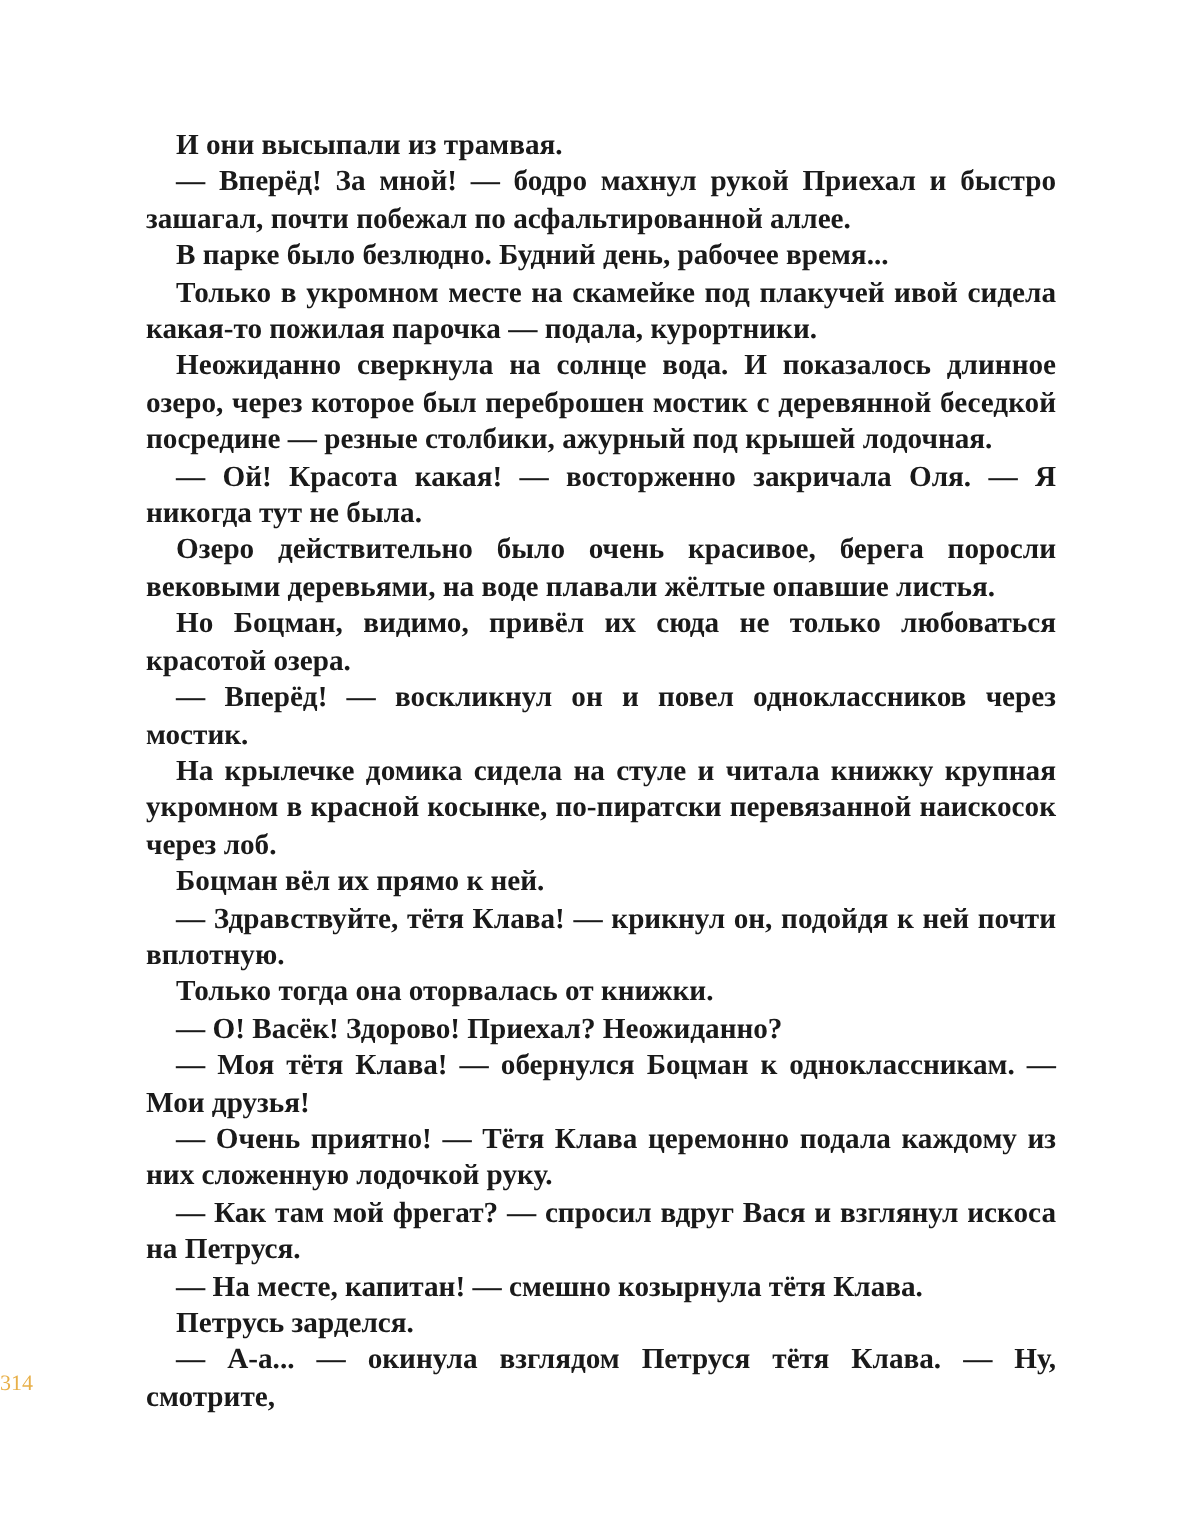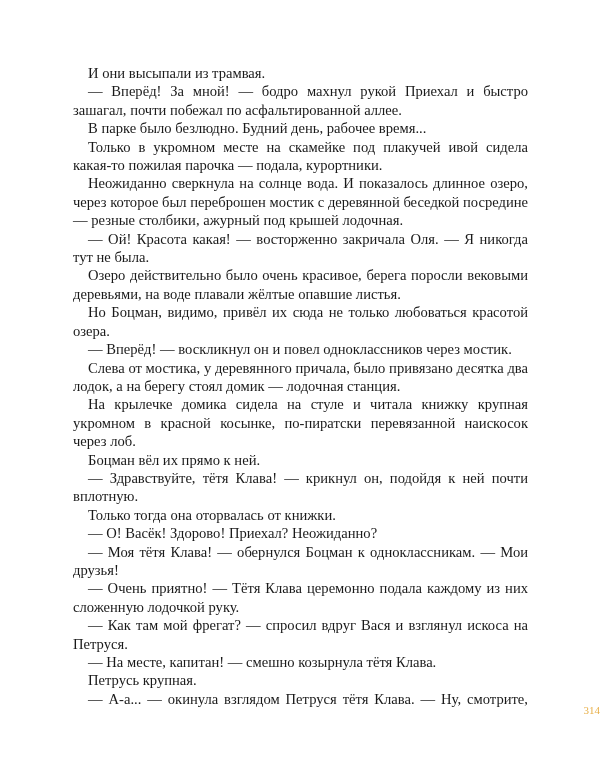--- a/index.html
+++ b/index.html
@@ -12,54 +12,53 @@
     font-family: "Liberation Serif", "DejaVu Serif", serif;
     font-size: 14.6px;
     line-height: 18.4px;
     color: #1a1a1a;
     text-align: justify;
   }
   .page p {
     margin: 0;
     text-indent: 15px;
     text-align: justify;
+    font-weight: bold;
   }
   .page p.last-line-justify { text-align-last: justify; }
   .page-number {
     position: absolute;
     top: 686px;
     left: 0;
     width: 600px;
-    text-align: right;
+    text-align: left;
     font-family: "Liberation Serif", "DejaVu Serif", serif;
     font-size: 11px;
     color: #e8b04a;
-    margin-top: 18px;
   }
 </style>
 </head>
 <body>
 
 <div class="page">
   <p>И они высыпали из трамвая.</p>
   <p>— Вперёд! За мной! — бодро махнул рукой Приехал и быстро зашагал, почти побежал по асфальтированной аллее.</p>
   <p>В парке было безлюдно. Будний день, рабочее время...</p>
   <p>Только в укромном месте на скамейке под плакучей ивой сидела какая-то пожилая парочка — подала, курортники.</p>
   <p>Неожиданно сверкнула на солнце вода. И показалось длинное озеро, через которое был переброшен мостик с деревянной беседкой посредине — резные столбики, ажурный под крышей лодочная.</p>
   <p>— Ой! Красота какая! — восторженно закричала Оля. — Я никогда тут не была.</p>
   <p>Озеро действительно было очень красивое, берега поросли вековыми деревьями, на воде плавали жёлтые опавшие листья.</p>
   <p>Но Боцман, видимо, привёл их сюда не только любоваться красотой озера.</p>
   <p>— Вперёд! — воскликнул он и повел одноклассников через мостик.</p>
-  <p>Слева от мостика, у деревянного причала, было привязано десятка два лодок, а на берегу стоял домик — лодочная станция.</p>
   <p>На крылечке домика сидела на стуле и читала книжку крупная укромном в красной косынке, по-пиратски перевязанной наискосок через лоб.</p>
   <p>Боцман вёл их прямо к ней.</p>
   <p>— Здравствуйте, тётя Клава! — крикнул он, подойдя к ней почти вплотную.</p>
   <p>Только тогда она оторвалась от книжки.</p>
   <p>— О! Васёк! Здорово! Приехал? Неожиданно?</p>
   <p>— Моя тётя Клава! — обернулся Боцман к одноклассникам. — Мои друзья!</p>
   <p>— Очень приятно! — Тётя Клава церемонно подала каждому из них сложенную лодочкой руку.</p>
   <p>— Как там мой фрегат? — спросил вдруг Вася и взглянул искоса на Петруся.</p>
   <p>— На месте, капитан! — смешно козырнула тётя Клава.</p>
-  <p>Петрусь крупная.</p>
+  <p>Петрусь зарделся.</p>
   <p class="last-line-justify">— А-а... — окинула взглядом Петруся тётя Клава. — Ну, смотрите,</p>
 </div>
 
 <div class="page-number">314</div>
 
 </body></html>

